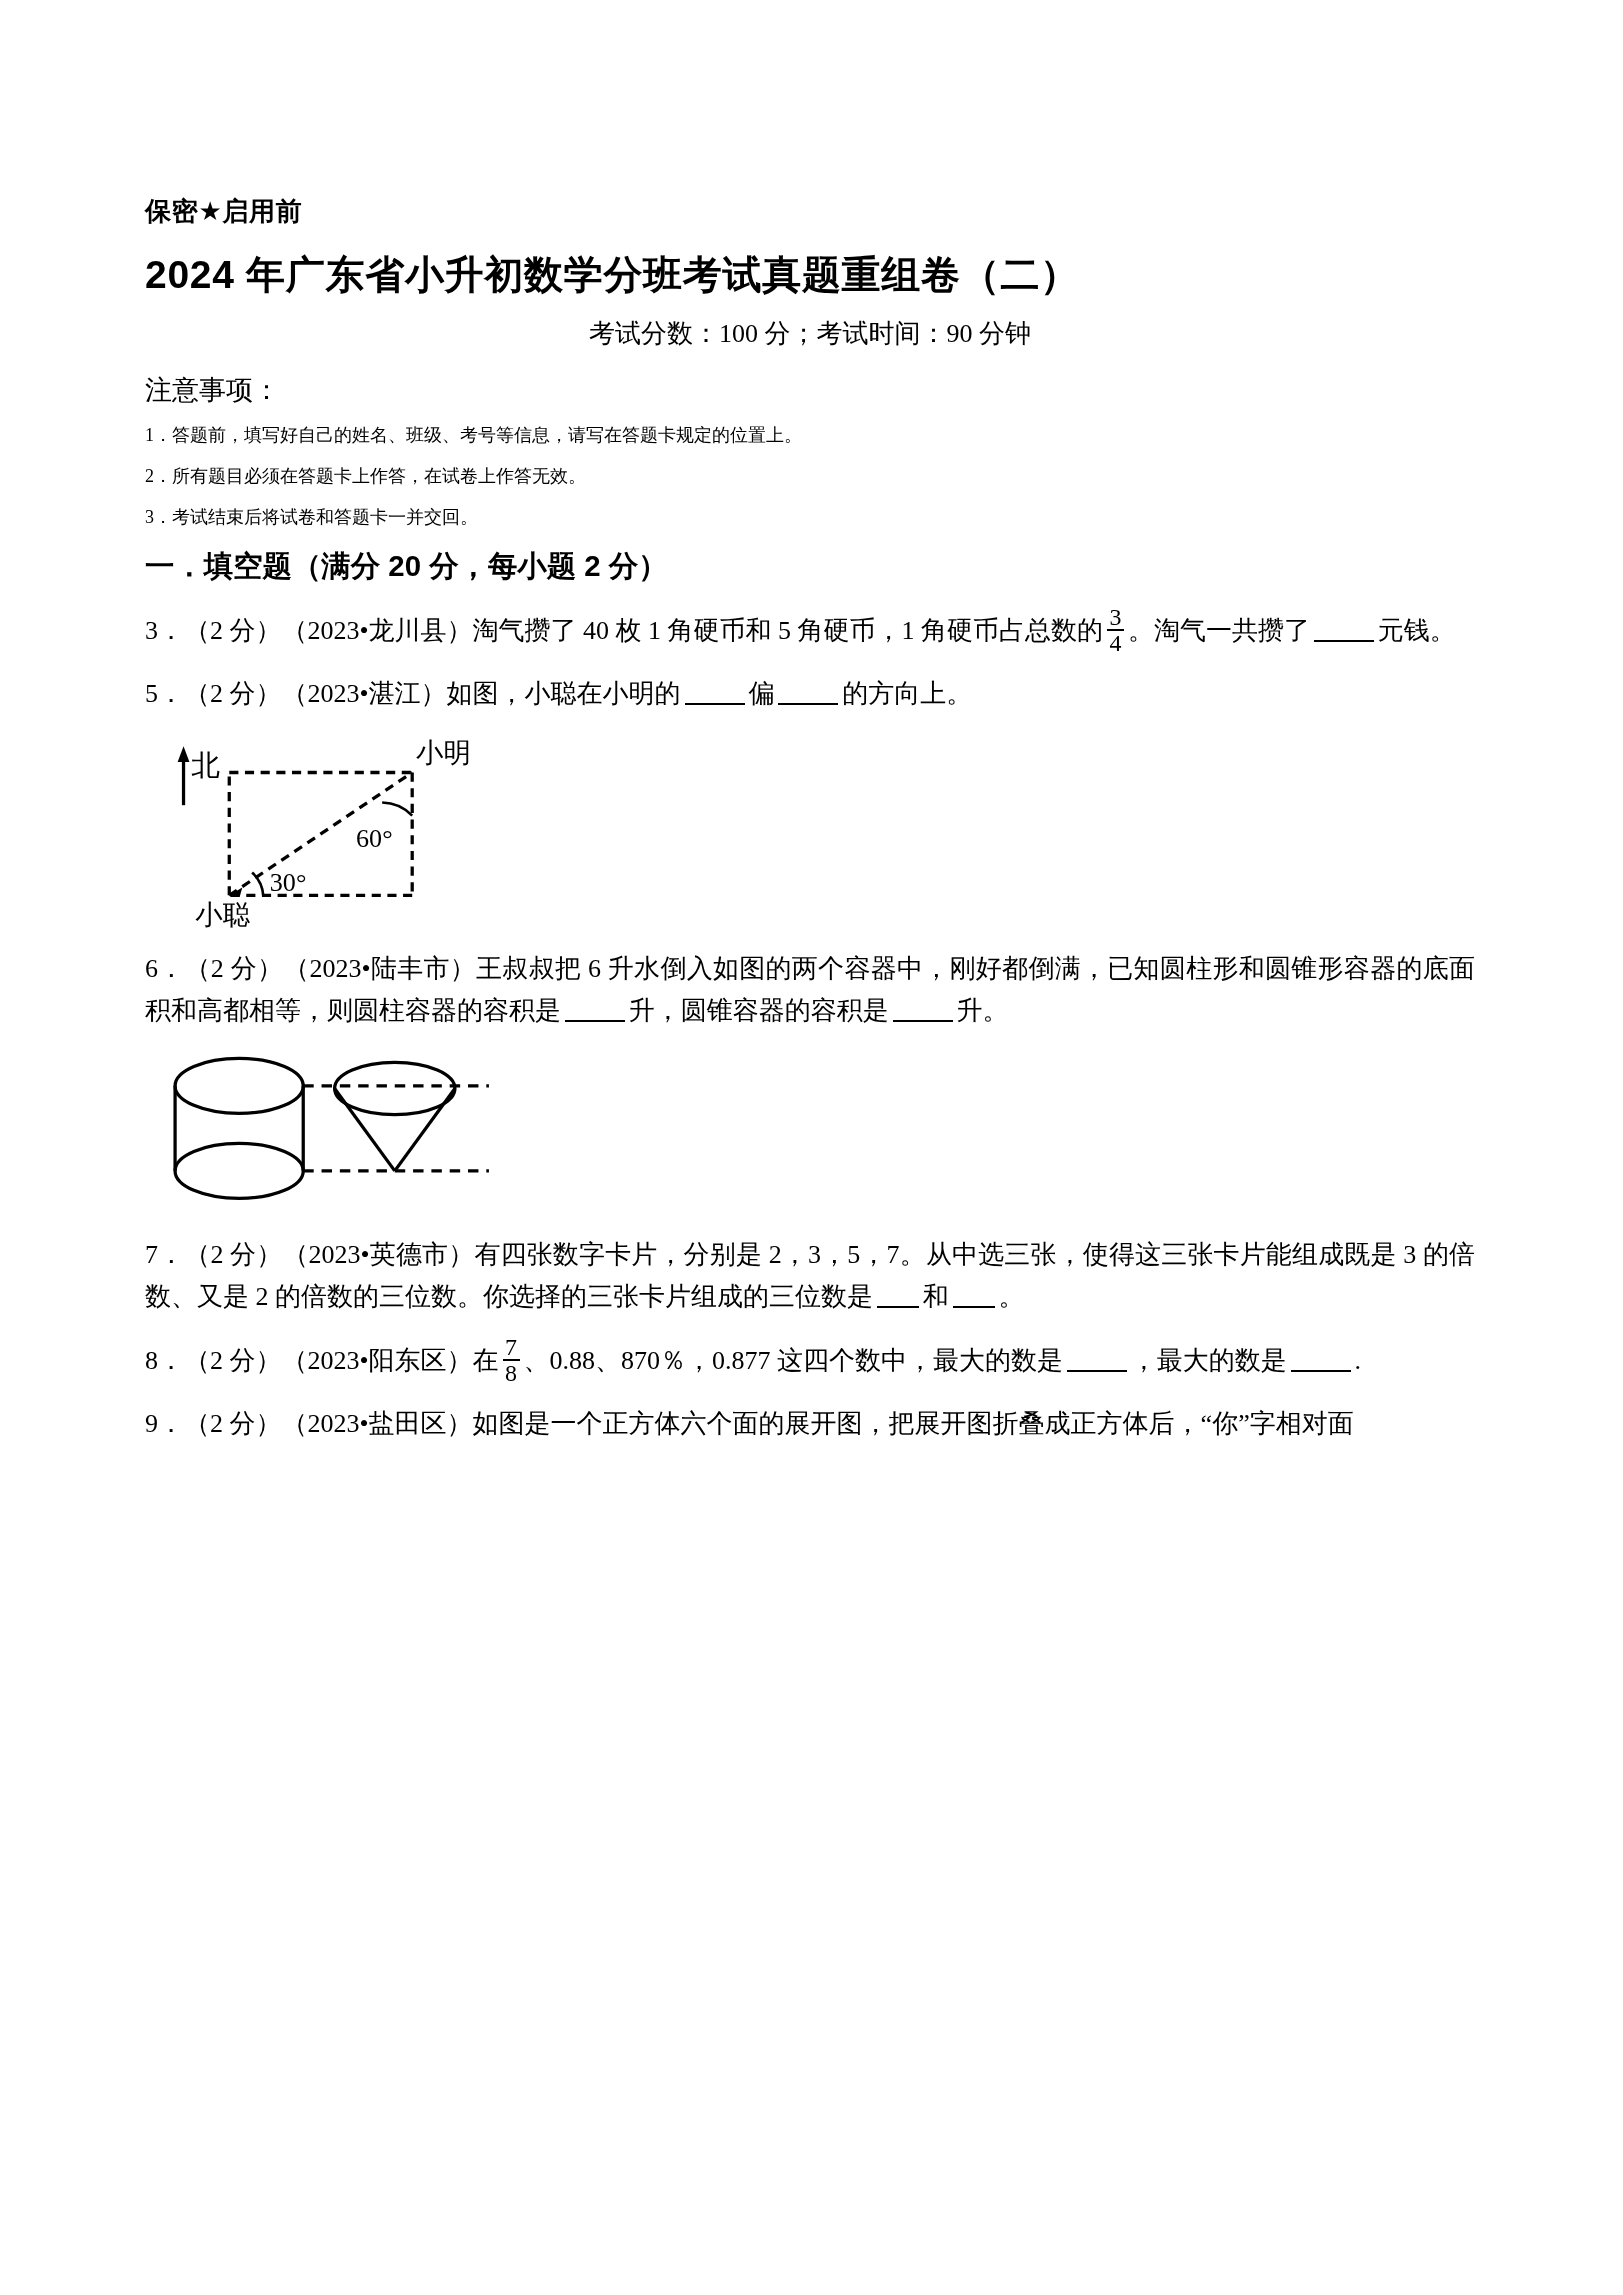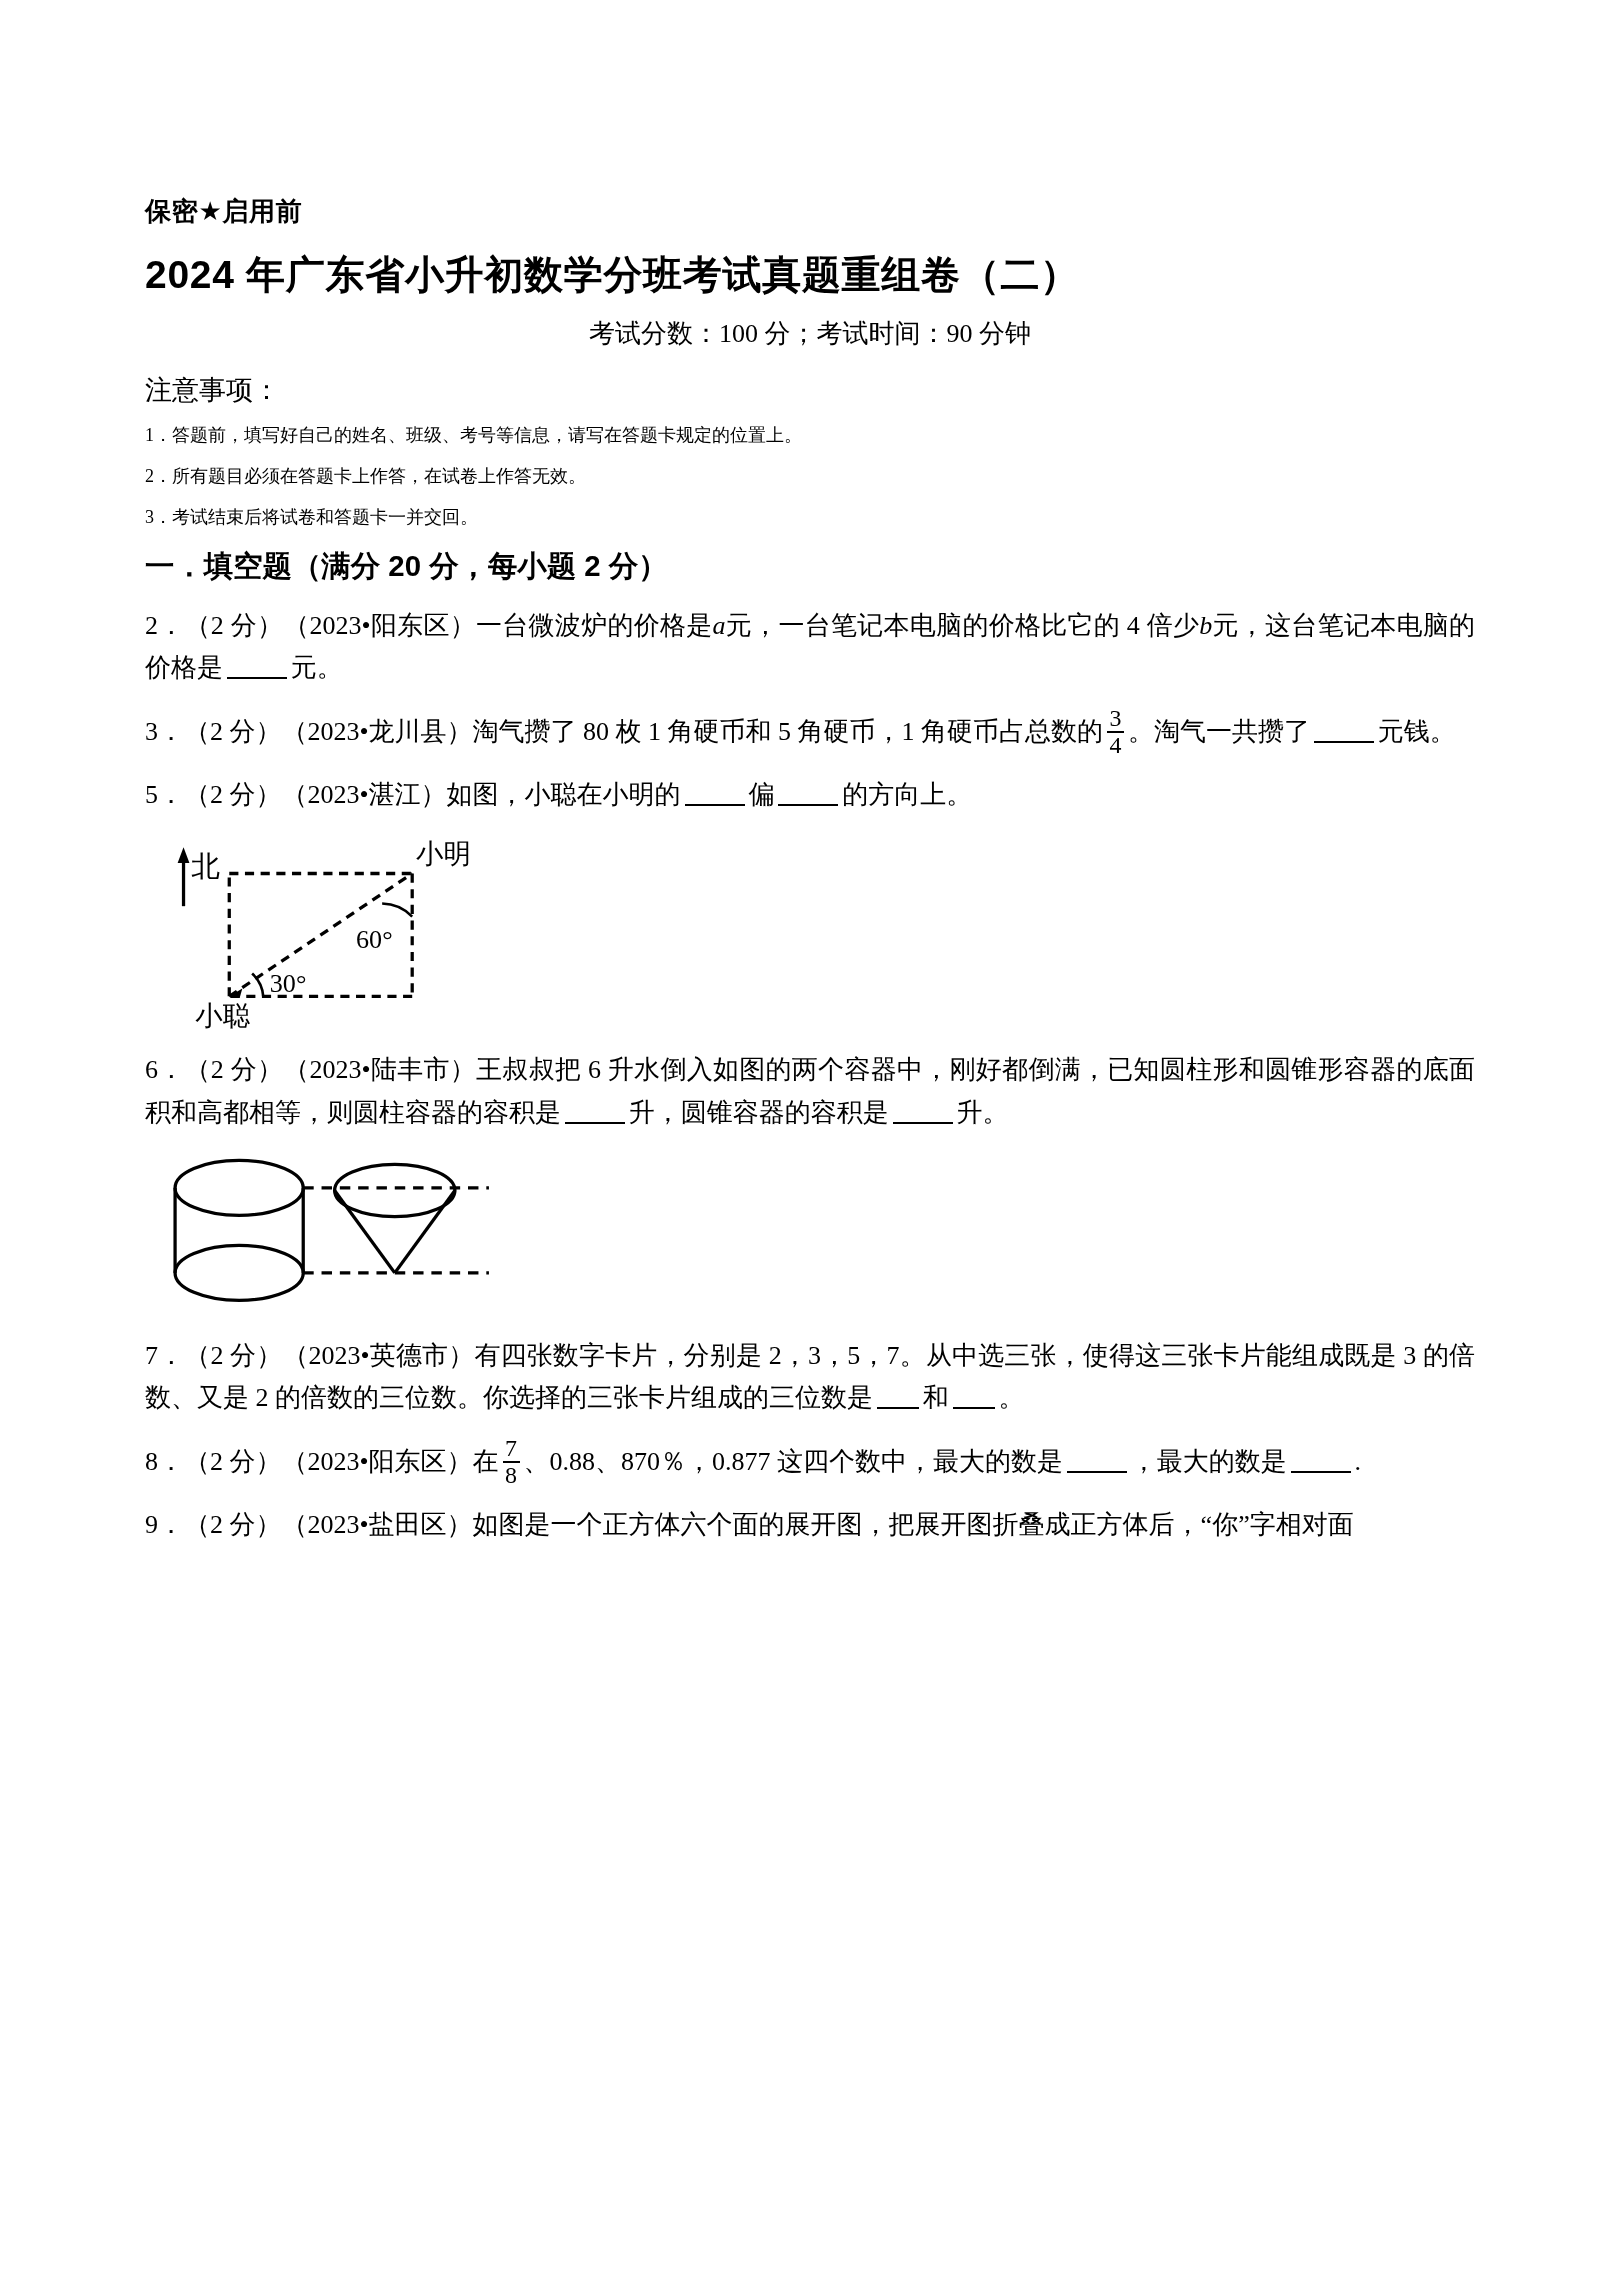--- a/index.html
+++ b/index.html
@@ -125,26 +125,23 @@
   <div class="doc-subtitle">考试分数：100 分；考试时间：90 分钟</div>
 
   <div class="notice-heading">注意事项：</div>
   <div class="notice-item">1．答题前，填写好自己的姓名、班级、考号等信息，请写在答题卡规定的位置上。</div>
   <div class="notice-item">2．所有题目必须在答题卡上作答，在试卷上作答无效。</div>
   <div class="notice-item">3．考试结束后将试卷和答题卡一并交回。</div>
 
   <div class="section-heading">一．填空题（满分 20 分，每小题 2 分）</div>
 
 
-  <p class="question">
-    <span class="q-num">2．</span><span class="src">（2 分）</span><span class="src">（2023•阳东区）</span><span>一台微波炉的价格是</span><span class="mathit">a</span><span>元，一台笔记本电脑的价格比它的 4 倍少</span><span class="mathit">b</span><span>元，这台笔记本电脑的价格是</span><span class="blank"></span><span>元。</span>
-  </p>
-
-  <p class="question">
-    <span class="q-num">3．</span><span class="src">（2 分）</span><span class="src">（2023•龙川县）</span><span>淘气攒了 80 枚 1 角硬币和 5 角硬币，1 角硬币占总数的</span><span class="frac"><span class="num">3</span><span class="den">4</span></span><span>。淘气一共攒了</span><span class="blank"></span><span>元钱。</span>
+
+  <p class="question">
+    <span class="q-num">3．</span><span class="src">（2 分）</span><span class="src">（2023•龙川县）</span><span>淘气攒了 40 枚 1 角硬币和 5 角硬币，1 角硬币占总数的</span><span class="frac"><span class="num">3</span><span class="den">4</span></span><span>。淘气一共攒了</span><span class="blank"></span><span>元钱。</span>
   </p>
 
 
   <p class="question">
     <span class="q-num">5．</span><span class="src">（2 分）</span><span class="src">（2023•湛江）</span><span>如图，小聪在小明的</span><span class="blank"></span><span>偏</span><span class="blank"></span><span>的方向上。</span>
   </p>
 
   <div class="figure fig-compass">
     <svg width="432" height="196" viewBox="0 0 660 300" xmlns="http://www.w3.org/2000/svg">
 

